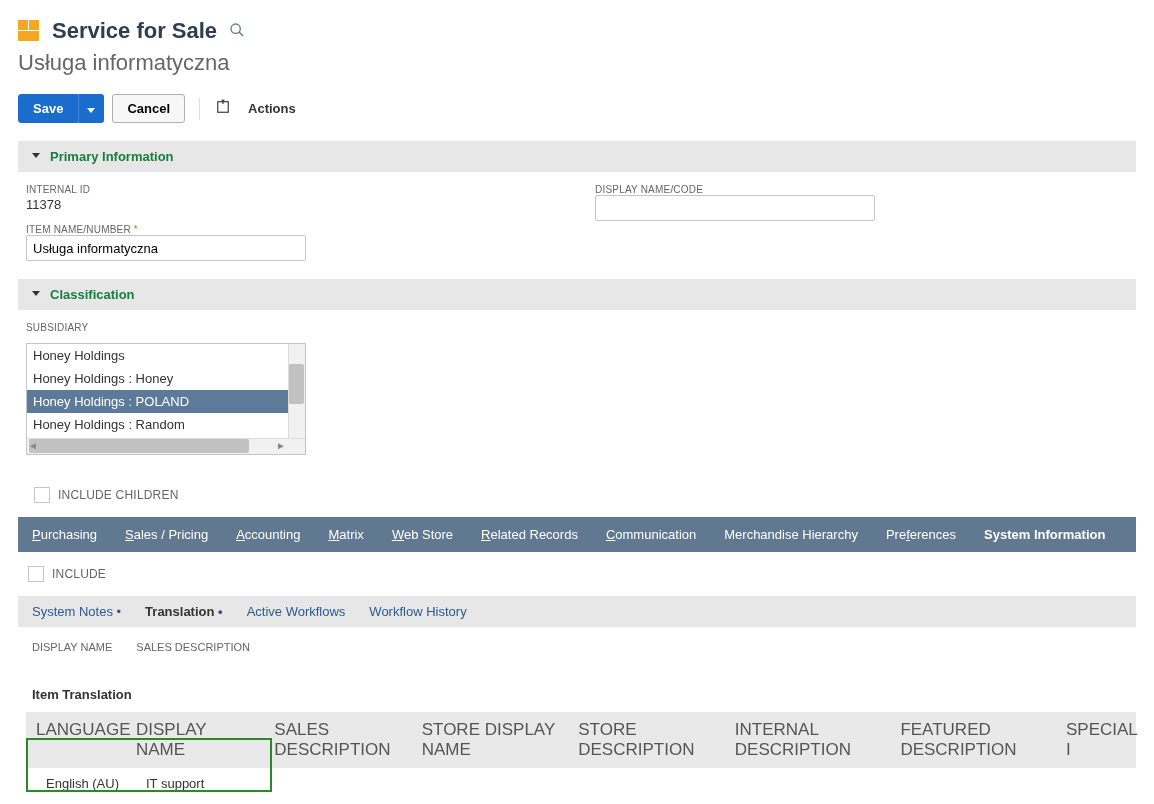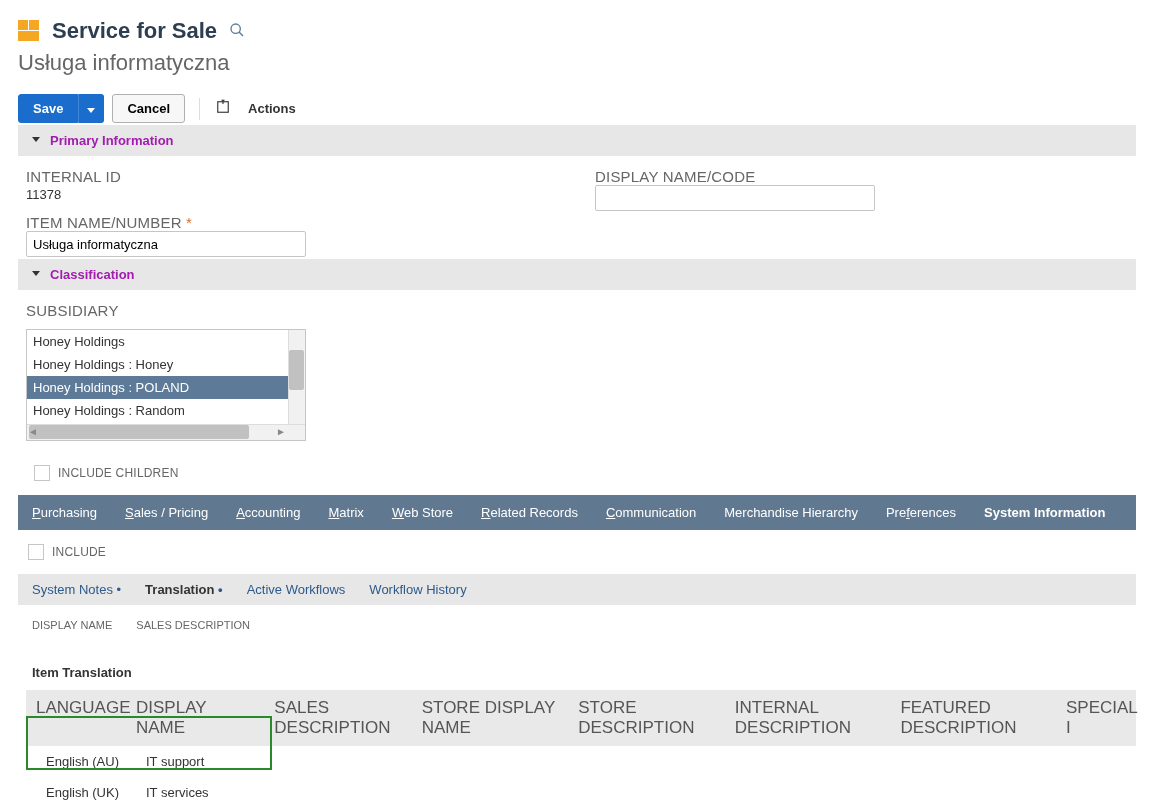--- a/index.html
+++ b/index.html
@@ -21,46 +21,46 @@
   .btn { border: 1px solid #b0b0b0; border-radius: 3px; padding: 6px 14px; font-size: 13px; background: #f7f7f7; cursor: pointer; font-weight: 700; }
   .btn-primary { background: #1a6dcc; border-color: #1a6dcc; color: #fff; }
   .btn-split { display:flex; }
   .btn-split .main { border-radius: 3px 0 0 3px; }
   .btn-split .caret { border-radius: 0 3px 3px 0; padding: 6px 8px; border-left: 1px solid #3d85d6; }
   .divider-v { width:1px; height:22px; background:#ddd; margin:0 6px; }
   .exp-icon svg { width:18px; height:18px; stroke:#333; fill:none; stroke-width:1.5; }
   .actions-link { font-weight:700; color:#333; padding:6px 8px; cursor:pointer; }
 
   
-  .section-header { background: #e7e7e7; padding: 8px 12px; margin-top: 2px; display:flex; align-items:center; gap:8px; font-weight:700; color:#a21caf; cursor:pointer; }
+  .section-header { background: #e7e7e7; padding: 8px 12px; margin-top: 18px; display:flex; align-items:center; gap:8px; font-weight:700; color:#15803d; cursor:pointer; }
   .chev-down svg { width:12px; height:12px; fill:#333; }
 
   
   .form-grid { display:flex; gap: 36px; padding: 12px 8px 0 8px; }
   .form-col { flex: 1; display:flex; flex-direction:column; gap: 10px; }
-  .field-label { font-size:15px; color:#666; letter-spacing:0.2px; }
+  .field-label { font-size:10px; color:#666; letter-spacing:0.2px; }
   .field-label .req { color:#e06a2b; }
   .field-value { font-size:13px; color:#333; padding: 2px 0; }
   .text-input { border:1px solid #c6c6c6; border-radius:2px; height:26px; padding:0 6px; width:280px; font-size:13px; }
   .select-wrap { position:relative; width:280px; }
   .select-caret { position:absolute; right:8px; top:8px; width:0; height:0; border-left:5px solid transparent; border-right:5px solid transparent; border-top:6px solid #5d7b99; pointer-events:none; }
 
   
   .listbox { border:1px solid #c6c6c6; width:280px; height:112px; position:relative; overflow:hidden; }
   .listbox .item { padding: 4px 6px; font-size:13px; cursor:pointer; }
   .listbox .item.selected { background:#5d7b99; color:#fff; }
   .listbox .vscroll-track { position:absolute; right:0; top:0; bottom:16px; width:17px; background:#f1f1f1; border-left:1px solid #ddd; }
   .listbox .vscroll-thumb { position:absolute; right:1px; top:20px; width:15px; height:40px; background:#c1c1c1; border-radius:2px; }
   .listbox .hscroll-track { position:absolute; left:0; right:0; bottom:0; height:16px; background:#f1f1f1; border-top:1px solid #ddd; }
   .listbox .hscroll-thumb { position:absolute; left:2px; bottom:1px; width:220px; height:14px; background:#c1c1c1; border-radius:2px; }
   .listbox .hscroll-left, .listbox .hscroll-right { position:absolute; bottom:2px; width:12px; height:12px; color:#888; font-size:10px; line-height:12px; text-align:center; }
   .listbox .hscroll-left { left:0; }
   .listbox .hscroll-right { right:18px; }
 
-  .checkbox-row { display:flex; align-items:center; gap:8px; margin-top:14px; margin-left:8px; }
+  .checkbox-row { display:flex; align-items:center; gap:8px; margin-top:22px; margin-left:8px; }
   .checkbox-box { width:16px; height:16px; border:1px solid #c6c6c6; background:#fff; cursor:pointer; }
 
   
   .main-tabs { background:#607890; display:flex; gap:28px; padding:10px 14px; margin-top:14px; overflow-x:auto; }
   .main-tabs .tab { color:#fff; font-size:13px; cursor:pointer; white-space:nowrap; }
   .main-tabs .tab.active { font-weight:700; }
   .main-tabs .tab .ul { text-decoration: underline; }
 
   .inactive-row { display:flex; align-items:center; gap:8px; margin:14px 0 0 10px; }
 

